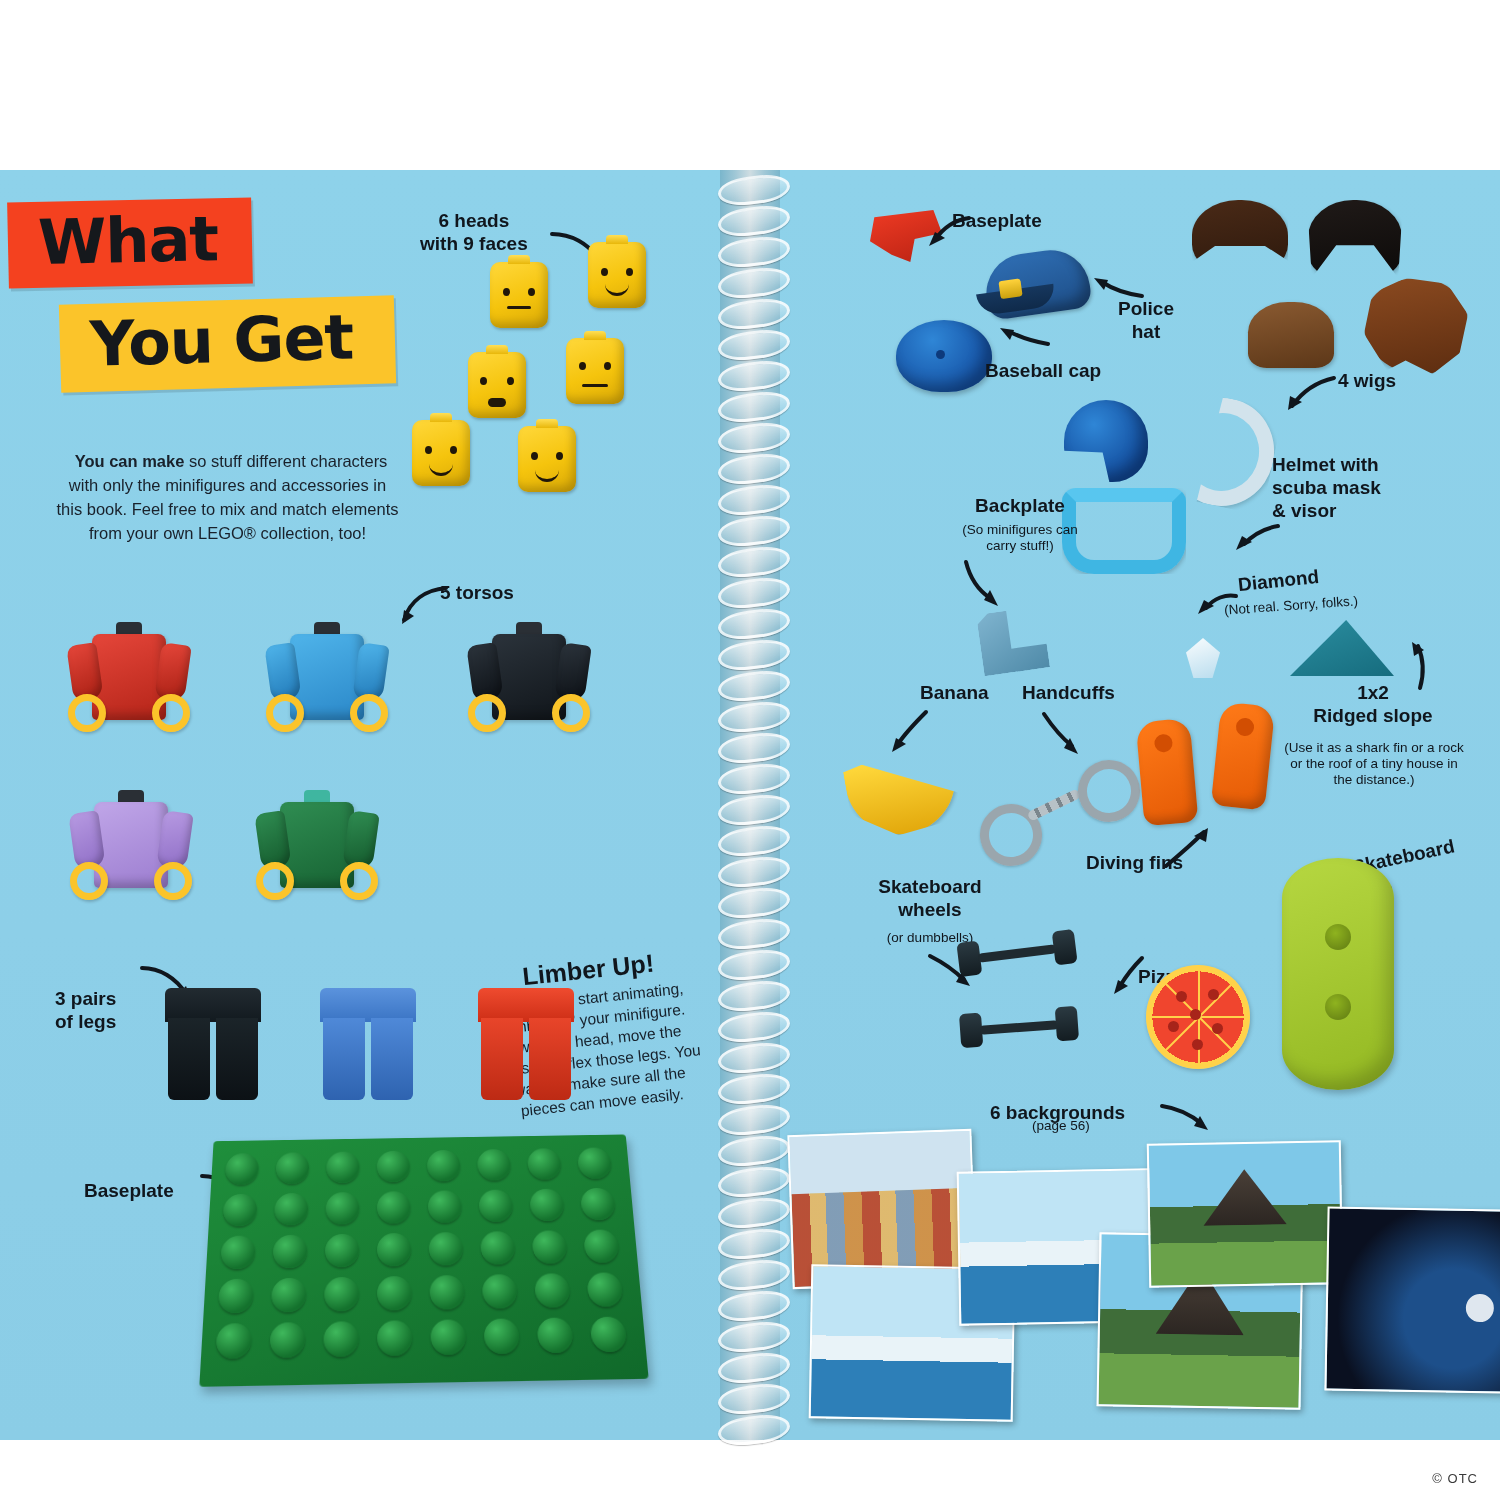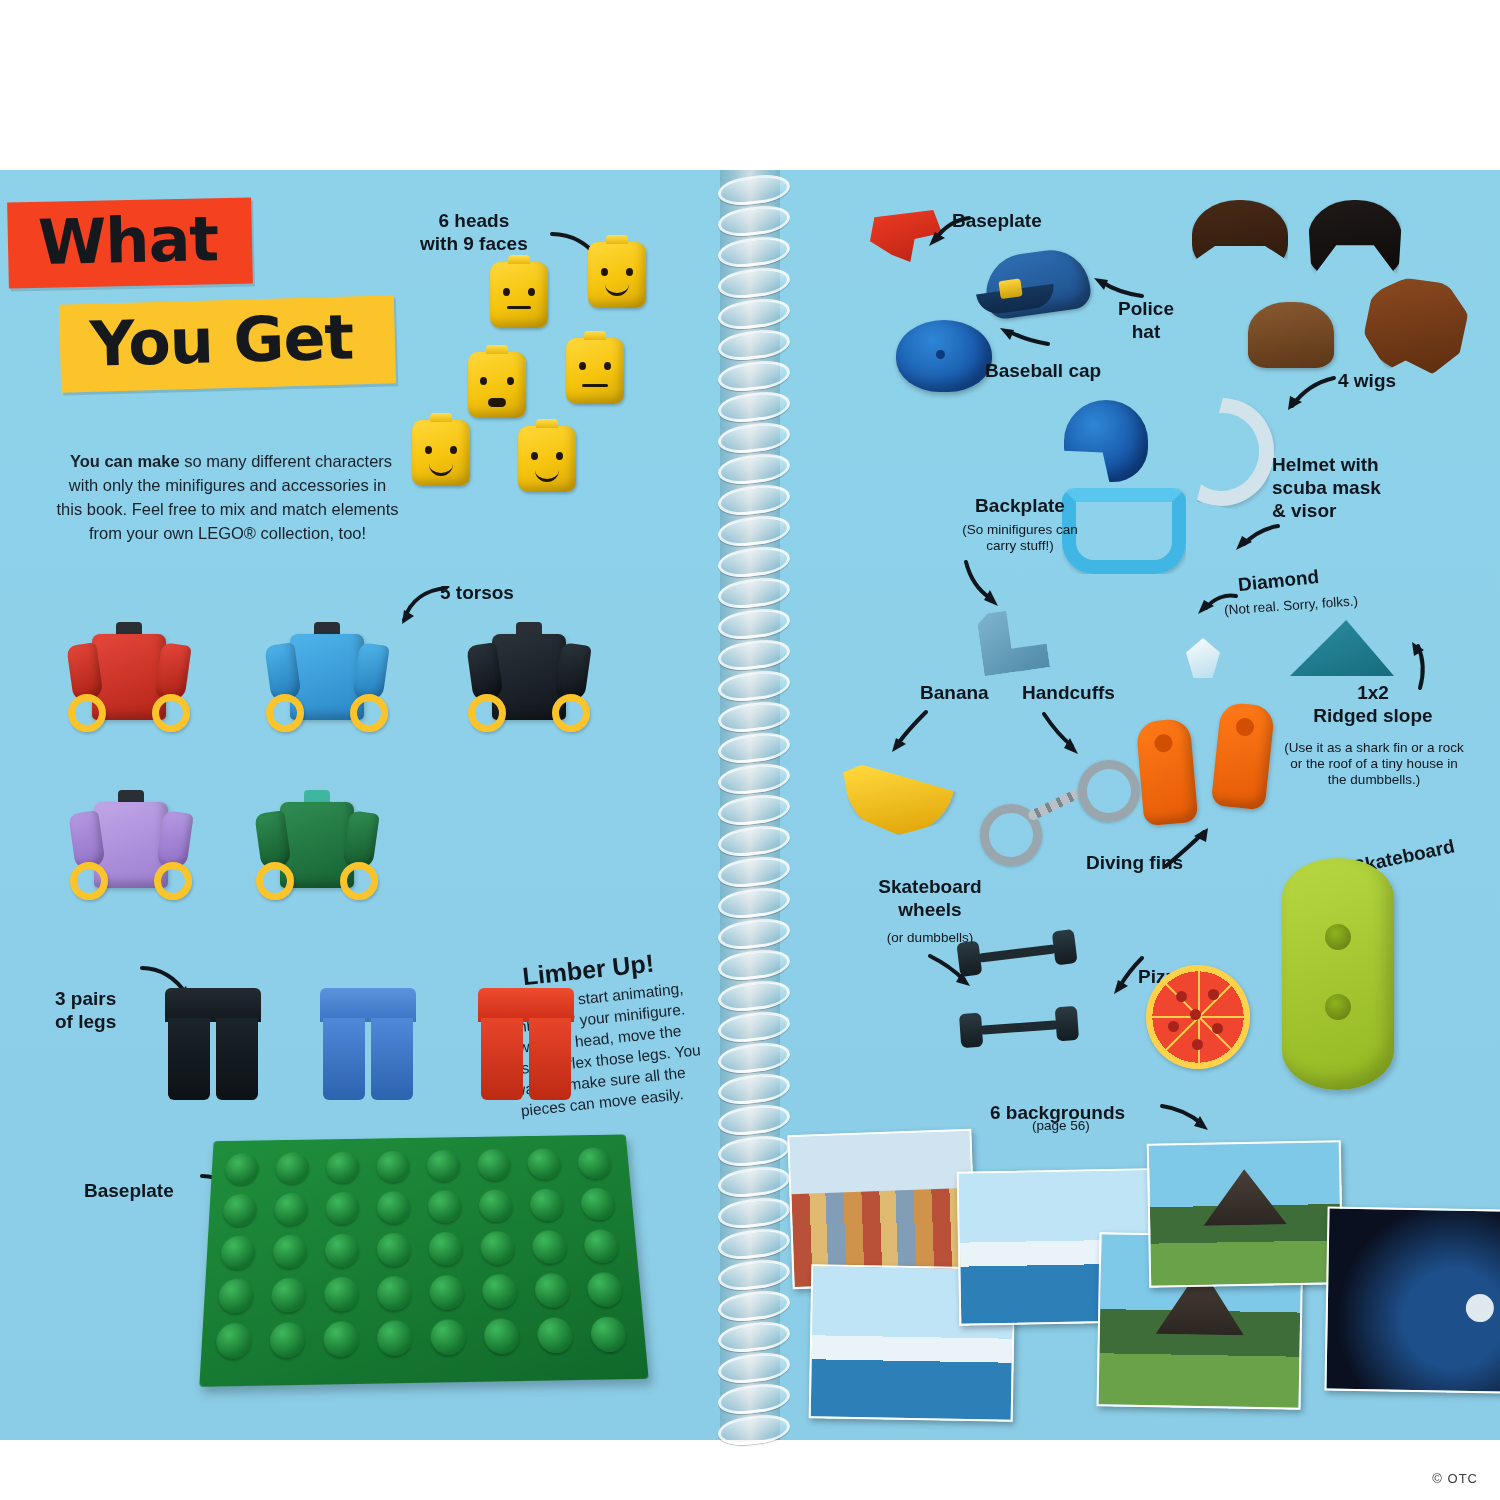--- a/index.html
+++ b/index.html
@@ -575,21 +575,21 @@
       </div>
 
     <div class="ribbon-what">
       <div class="txt">What</div>
     </div>
     <div class="ribbon-you">
       <div class="txt">You Get</div>
     </div>
 
     <div class="intro">
-      <b>You can make</b><span> so many different characters with only the minifigures and accessories in this book. Feel free to mix and match elements from your own LEGO® collection, too!</span>
+      <b>You can make</b><span> so stuff different characters with only the minifigures and accessories in this book. Feel free to mix and match elements from your own LEGO® collection, too!</span>
     </div>
 
     <div class="label" style="left:420px; top:40px; white-space:pre-line; text-align:center;">6 heads
 with 9 faces</div>
     <div class="arrow" style="left:550px; top:58px;">
       <svg width="60" height="50" viewBox="0 0 60 50">
           <path d="M2 6 C22 6, 38 16, 48 30" stroke="#10161d" stroke-width="4" fill="none" stroke-linecap="round"></path>
           <path d="M52 36 L40 30 L47 22 Z" fill="#10161d"></path>
         </svg>
     </div>
@@ -845,21 +845,21 @@
 
     <div class="piece slope" style="left:1290px; top:450px;"></div>
     <div class="arrow" style="left:1404px; top:470px;">
       <svg width="34" height="54" viewBox="0 0 34 54">
           <path d="M16 48 C20 34, 20 20, 14 6" stroke="#10161d" stroke-width="4" fill="none" stroke-linecap="round"></path>
           <path d="M8 2 L20 10 L10 16 Z" fill="#10161d"></path>
         </svg>
     </div>
     <div class="label" style="left:1288px; top:512px; width:170px; text-align:center; white-space:pre-line;">1x2
 Ridged slope</div>
-    <div class="label small" style="left:1284px; top:570px; width:180px; text-align:center;">(Use it as a shark fin or a rock or the roof of a tiny house in the dumbbells.)</div>
+    <div class="label small" style="left:1284px; top:570px; width:180px; text-align:center;">(Use it as a shark fin or a rock or the roof of a tiny house in the distance.)</div>
 
     <div class="label" style="left:920px; top:512px;">Banana</div>
     <div class="arrow" style="left:886px; top:538px;">
       <svg width="46" height="50" viewBox="0 0 46 50">
           <path d="M40 4 C30 14, 20 24, 12 36" stroke="#10161d" stroke-width="4" fill="none" stroke-linecap="round"></path>
           <path d="M6 44 L10 30 L20 36 Z" fill="#10161d"></path>
         </svg>
     </div>
     <div class="piece banana" style="left:848px; top:588px;"></div>
 

